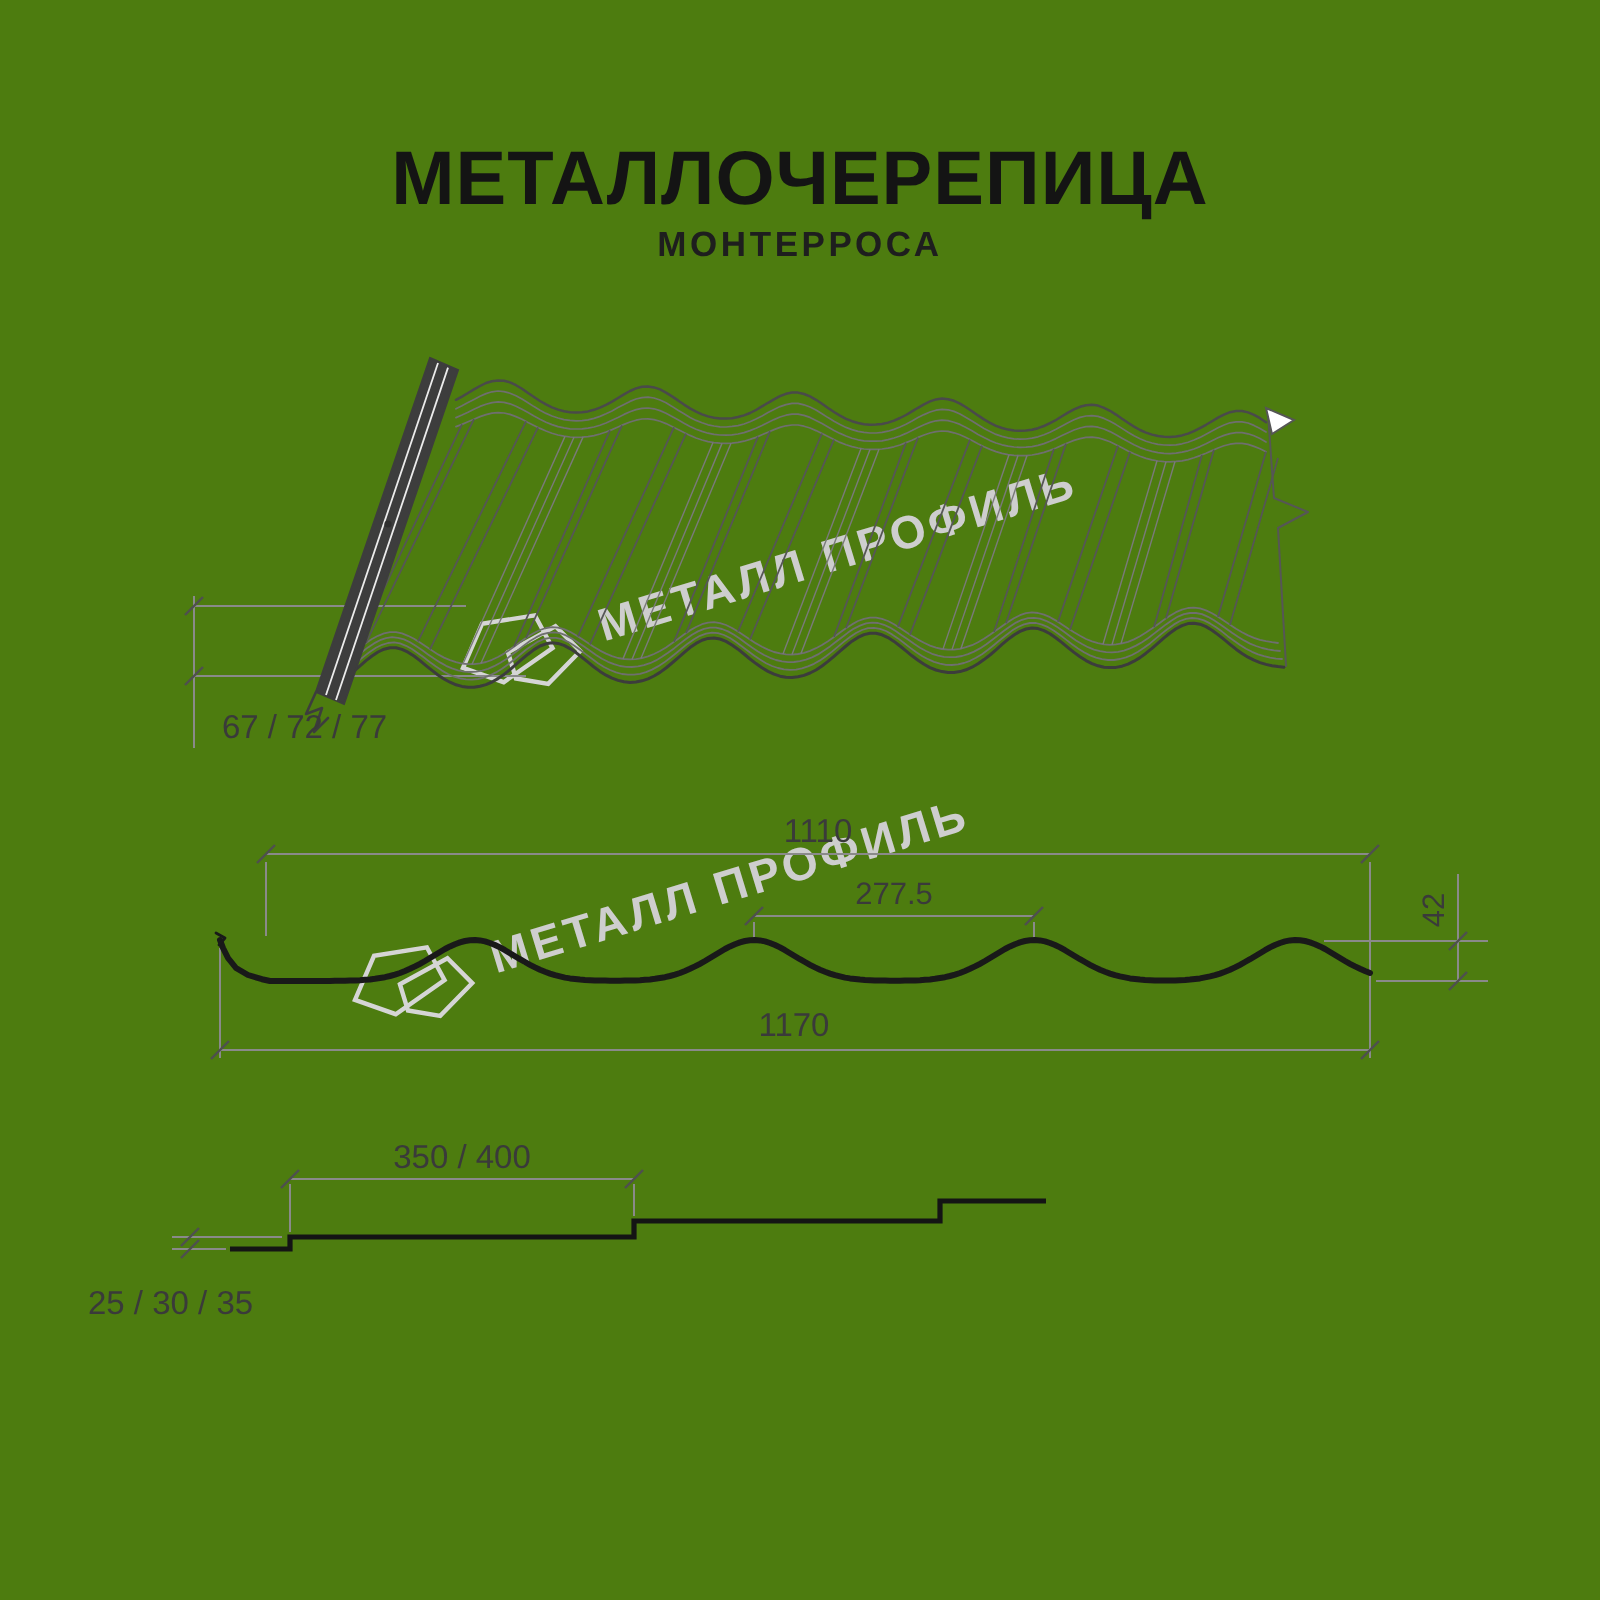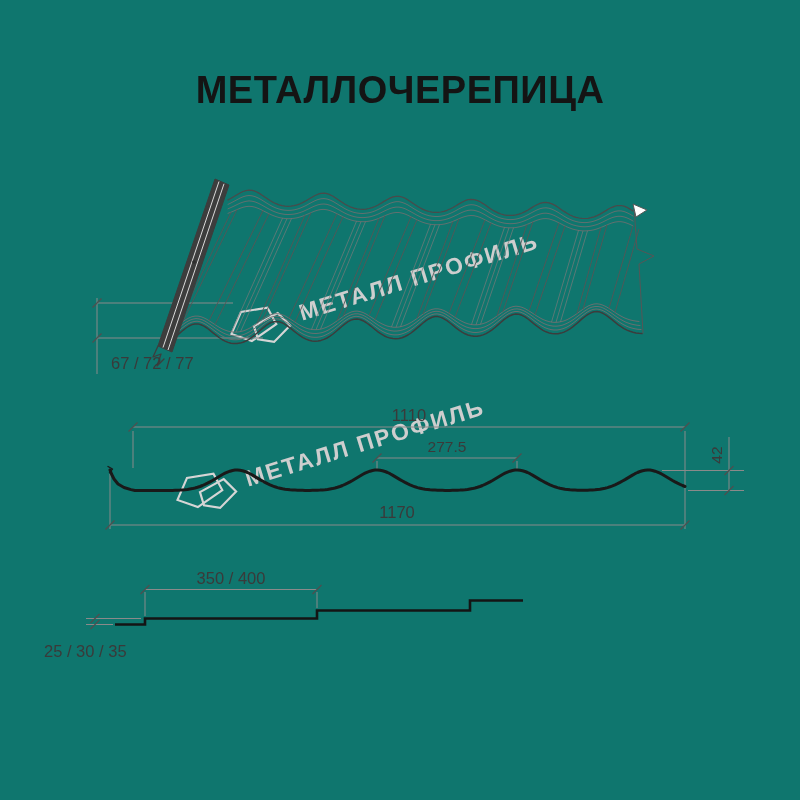--- a/index.html
+++ b/index.html
@@ -1,35 +1,36 @@
 <!DOCTYPE html>
 <html><head>
 <meta charset="utf-8">
 <style>
   html,body{margin:0;padding:0;background:#ffffff;}
-  #page{position:relative;width:800px;height:800px;background:#0f766e;overflow:hidden;
+  #page{position:relative;width:800px;height:800px;background:#4d7c0f;overflow:hidden;
         font-family:"Liberation Sans","DejaVu Sans",sans-serif;}
   .title{position:absolute;left:0;top:69px;width:800px;text-align:center;
          font-size:38px;font-weight:700;letter-spacing:.5px;color:#141414;}
   .subtitle{position:absolute;left:0;top:112px;width:800px;text-align:center;
          font-size:17.5px;font-weight:600;letter-spacing:1.8px;color:#1e1e1e;}
   .wm{position:absolute;display:flex;align-items:center;gap:11px;
       transform:rotate(-17deg);transform-origin:left center;z-index:1;pointer-events:none;}
   .wm span{font-size:23px;font-weight:700;letter-spacing:2px;white-space:nowrap;}
   #art{position:absolute;left:0;top:0;z-index:2;}
   text{font-family:"Liberation Sans","DejaVu Sans",sans-serif;}
   .dimtxt{font-size:16.5px;}
   .dimtxt-s{font-size:15.5px;}
 </style>
 </head>
 <body>
 
 <div id="page">
 
   <div class="title">МЕТАЛЛОЧЕРЕПИЦА</div>
+  <div class="subtitle">МОНТЕРРОСА</div>
 
   <div class="wm" style="left:228px;top:312px;">
     <svg width="64" height="46" viewBox="0 0 70 48">
       <path d="M4,24 L21,4 L50,8 L54,28 L23,38 Z" fill="none" stroke="#d5d5d5" stroke-width="2.4"></path>
       <path d="M30,23 L59,17 L68,34 L46,46 L30,38 Z" fill="none" stroke="#d5d5d5" stroke-width="2.4"></path>
     </svg>
     <span style="color:#cecece">МЕТАЛЛ ПРОФИЛЬ</span>
   </div>
 
   <div class="wm" style="left:174px;top:478px;">

